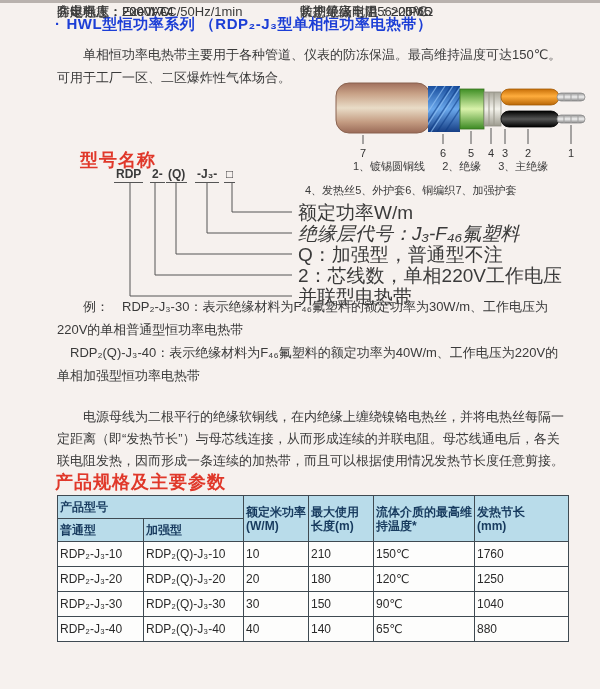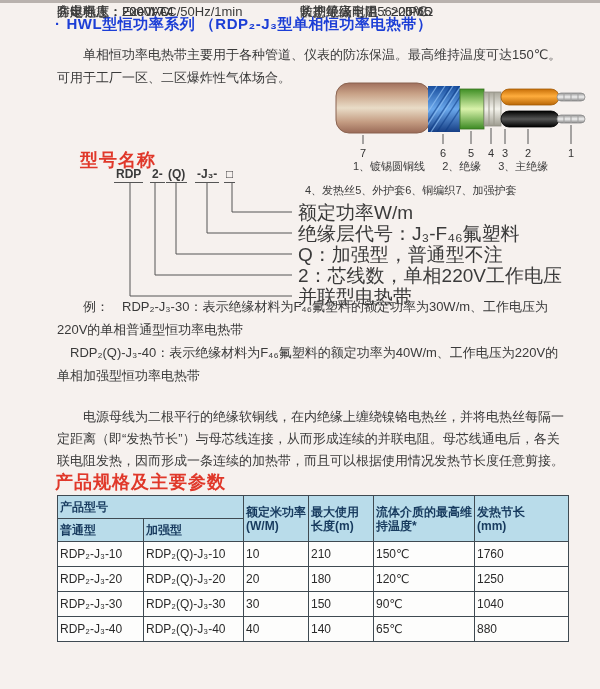--- a/index.html
+++ b/index.html
@@ -49,21 +49,21 @@
   .cp-0{left:4px;}
   .cp-1{left:40px;}
   .cp-2{left:56px;}
   .cp-3{left:85px;}
   .cp-4{left:114px;}
   .model-lines{position:absolute;left:0;top:0;pointer-events:none;}
   .model-label{
     position:absolute;left:188px;font-size:19px;color:#3a3a3a;white-space:nowrap;line-height:17px;
   }
   .ml-0{top:37px;}
-  .ml-1{top:58px;}
+  .ml-1{top:58px;font-style:italic;}
   .ml-2{top:79px;}
   .ml-3{top:100px;}
   .ml-4{top:121px;}
   
   .examples{left:57px;top:292px;width:510px;font-size:13px;line-height:23px;color:#3a3a3a;}
   .examples p{margin:0;}
   .examples .ex1{text-indent:2em;}
   .examples .ex2{text-indent:1em;}
   
   .structure-body{left:57px;top:403px;width:508px;font-size:13px;line-height:22px;text-indent:2em;color:#3a3a3a;}

